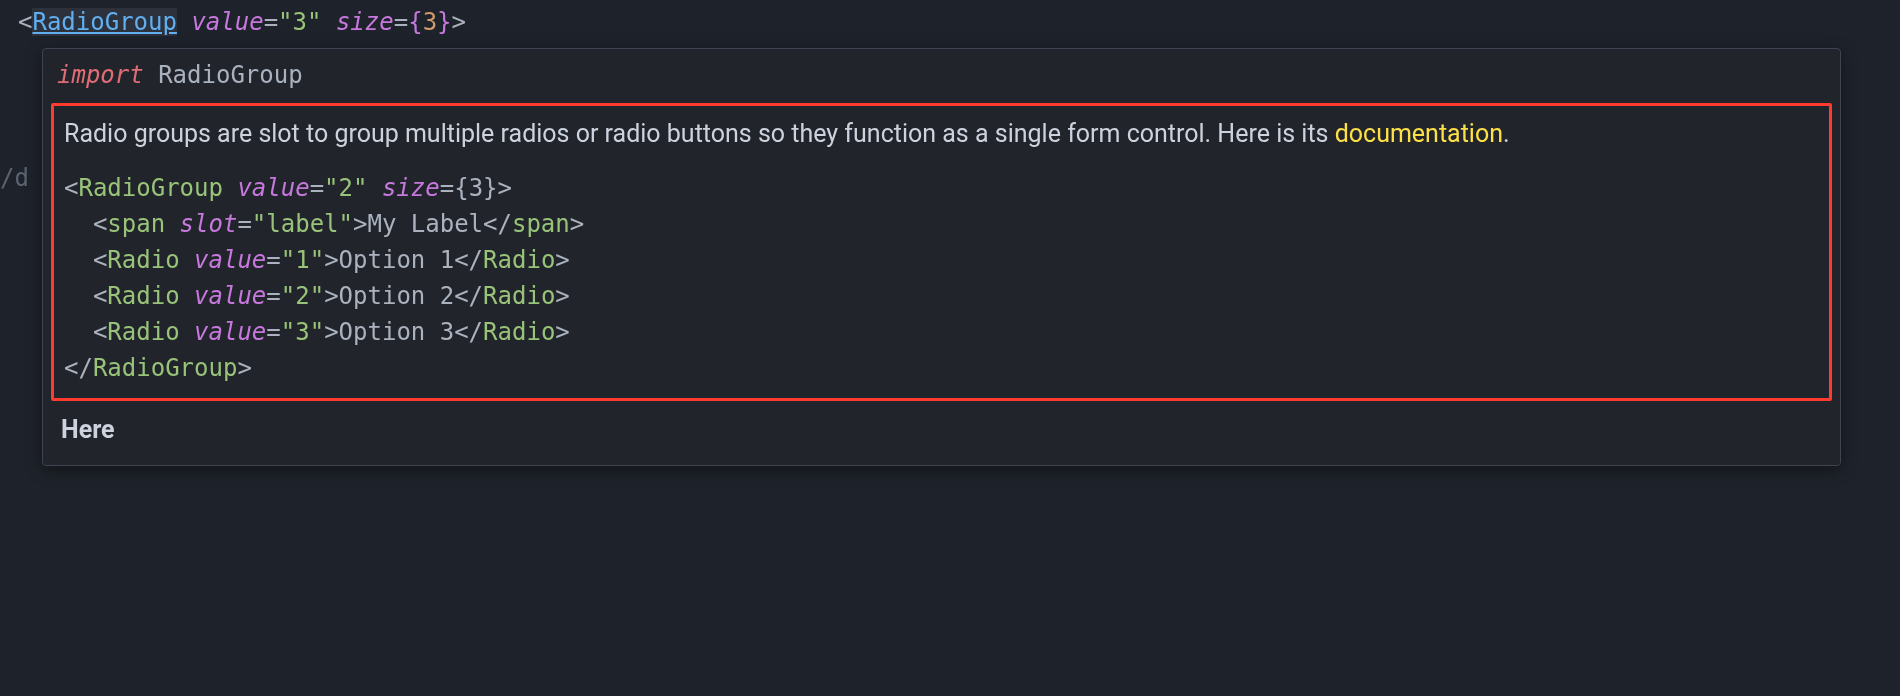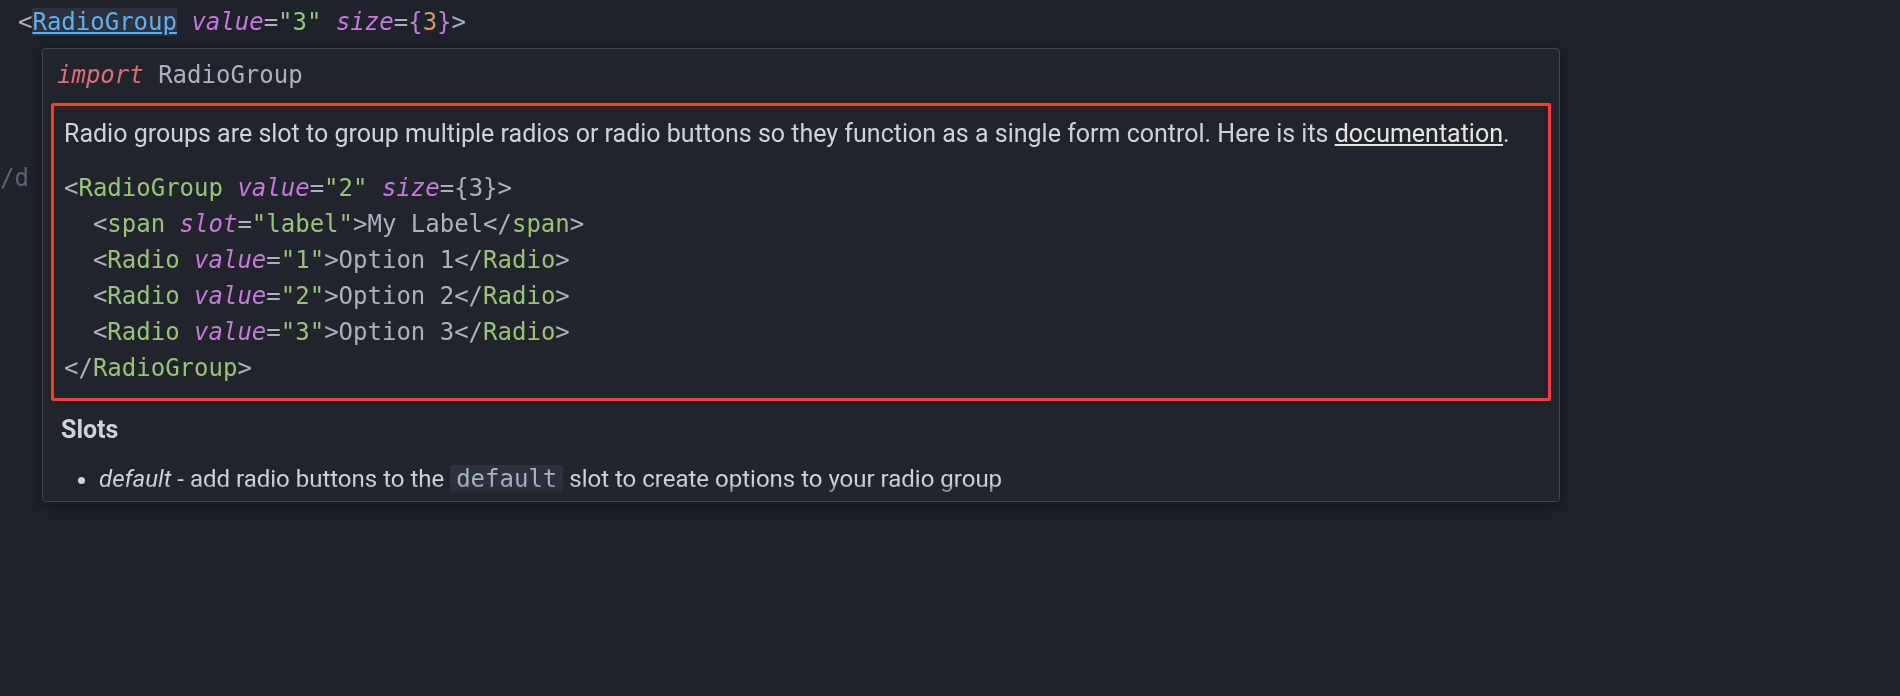--- a/index.html
+++ b/index.html
@@ -37,21 +37,21 @@
       top: 160px;
       color: #5c6370;
       font-size: 24px;
       font-family: ui-monospace, 'SF Mono', Menlo, Consolas, monospace;
     }
     
     .tooltip {
       position: absolute;
       left: 42px;
       top: 48px;
-      width: 1518px;
+      width: 1799px;
       background: #21252b;
       border: 1px solid #3e4451;
       border-radius: 4px;
       box-shadow: 0 4px 16px rgba(0,0,0,0.4);
       overflow: hidden;
     }
     .tooltip-header {
       padding: 8px 14px 6px 14px;
       font-family: ui-monospace, 'SF Mono', Menlo, Consolas, monospace;
       font-size: 24px;
@@ -62,21 +62,21 @@
       border-radius: 2px;
       padding: 10px 10px 12px 10px;
     }
     .doc-text {
       font-family: -apple-system, BlinkMacSystemFont, 'Segoe UI', Roboto, sans-serif;
       font-size: 25px;
       color: #cdd3de;
       line-height: 1.45;
     }
     .doc-text p { margin-bottom: 18px; }
-    .doc-link { color: #e5e5e5; cursor: pointer; text-decoration: underline; }
+    .doc-link { color: #fde047; cursor: pointer; }
     .example-code {
       font-family: ui-monospace, 'SF Mono', Menlo, Consolas, monospace;
       font-size: 24px;
       white-space: pre;
       margin-top: 4px;
     }
     .ex-tag { color: #98c379; }
     .ex-attr { color: #c678dd; font-style: italic; }
     .ex-str { color: #98c379; }
     .ex-punct { color: #abb2bf; }
@@ -128,19 +128,16 @@
   <div class="tooltip-header code-line"><span class="kw-import">import</span><span> </span><span class="ident">RadioGroup</span></div>
 
   <div class="red-box">
     <div class="doc-text">
       <p><span>Radio groups are slot to group multiple radios or radio buttons so they function as a single form control. Here is its </span><span class="doc-link">documentation</span><span>.</span></p>
     </div>
     <div class="example-code"><div><span class="ex-punct">&lt;</span><span class="ex-tag">RadioGroup</span><span class="ex-punct"> </span><span class="ex-attr">value</span><span class="ex-punct">=</span><span class="ex-str">"2"</span><span class="ex-punct"> </span><span class="ex-attr">size</span><span class="ex-punct">=</span><span class="ex-punct">{</span><span class="ex-text">3</span><span class="ex-punct">}</span><span class="ex-punct">&gt;</span></div><div><span>  </span><span class="ex-punct">&lt;</span><span class="ex-tag">span</span><span class="ex-punct"> </span><span class="ex-attr">slot</span><span class="ex-punct">=</span><span class="ex-str">"label"</span><span class="ex-punct">&gt;</span><span class="ex-text">My Label</span><span class="ex-punct">&lt;/</span><span class="ex-tag">span</span><span class="ex-punct">&gt;</span></div><div><span>  </span><span class="ex-punct">&lt;</span><span class="ex-tag">Radio</span><span class="ex-punct"> </span><span class="ex-attr">value</span><span class="ex-punct">=</span><span class="ex-str">"1"</span><span class="ex-punct">&gt;</span><span class="ex-text">Option 1</span><span class="ex-punct">&lt;/</span><span class="ex-tag">Radio</span><span class="ex-punct">&gt;</span></div><div><span>  </span><span class="ex-punct">&lt;</span><span class="ex-tag">Radio</span><span class="ex-punct"> </span><span class="ex-attr">value</span><span class="ex-punct">=</span><span class="ex-str">"2"</span><span class="ex-punct">&gt;</span><span class="ex-text">Option 2</span><span class="ex-punct">&lt;/</span><span class="ex-tag">Radio</span><span class="ex-punct">&gt;</span></div><div><span>  </span><span class="ex-punct">&lt;</span><span class="ex-tag">Radio</span><span class="ex-punct"> </span><span class="ex-attr">value</span><span class="ex-punct">=</span><span class="ex-str">"3"</span><span class="ex-punct">&gt;</span><span class="ex-text">Option 3</span><span class="ex-punct">&lt;/</span><span class="ex-tag">Radio</span><span class="ex-punct">&gt;</span></div><div><span class="ex-punct">&lt;/</span><span class="ex-tag">RadioGroup</span><span class="ex-punct">&gt;</span></div></div>
   </div>
 
   <div class="slots-section">
-    <div class="slots-heading">Slots</div>
-    <ul class="slots-list">
-      <li><span class="slot-name-i">default</span><span> - add radio buttons to the </span><span class="inline-code">default</span><span> slot to create options to your radio group</span></li>
-    </ul>
+    <div class="slots-heading">Here</div>
   </div>
   <div class="fade-bottom"></div>
 </div>
 
 </body></html>

